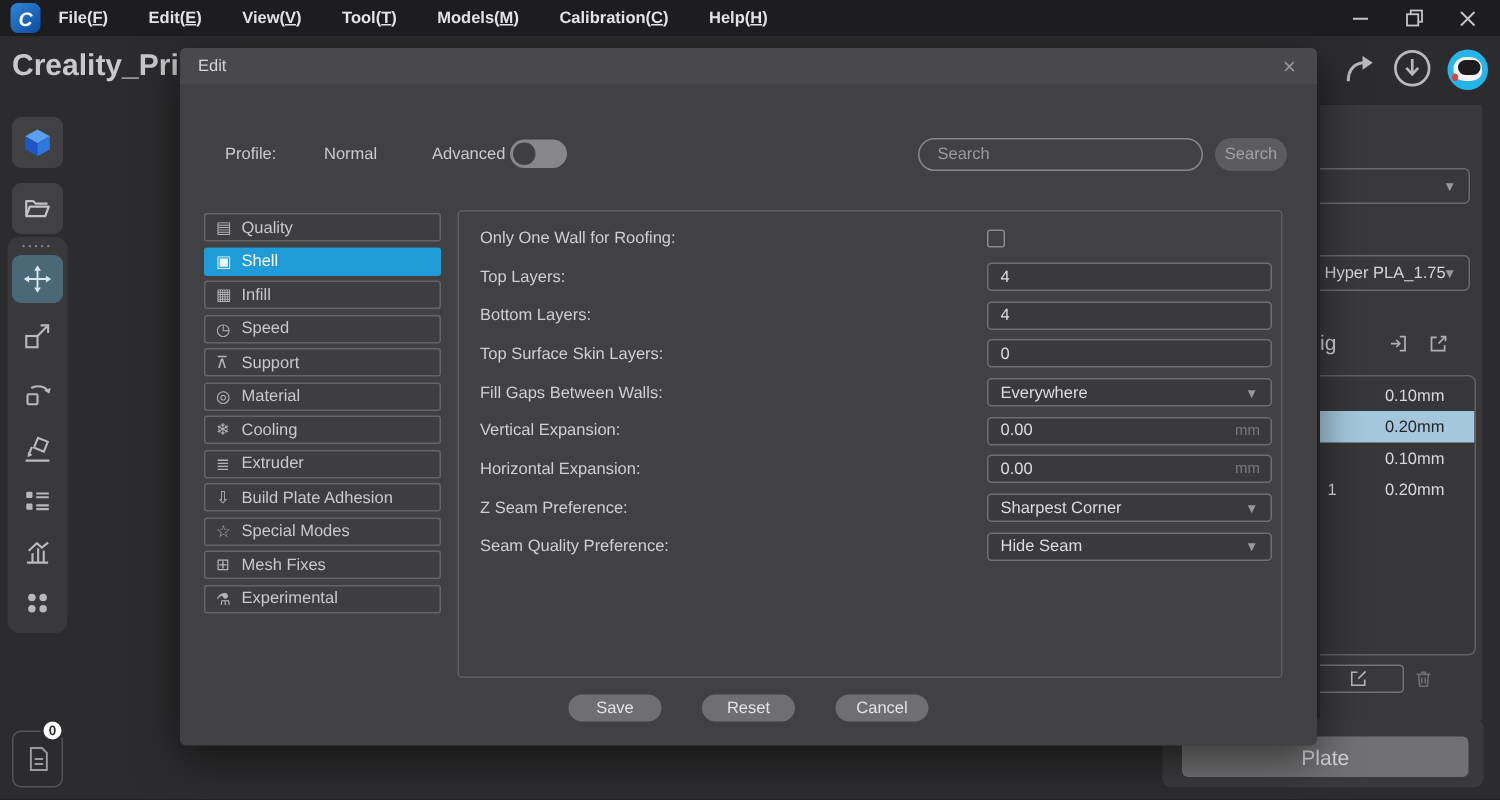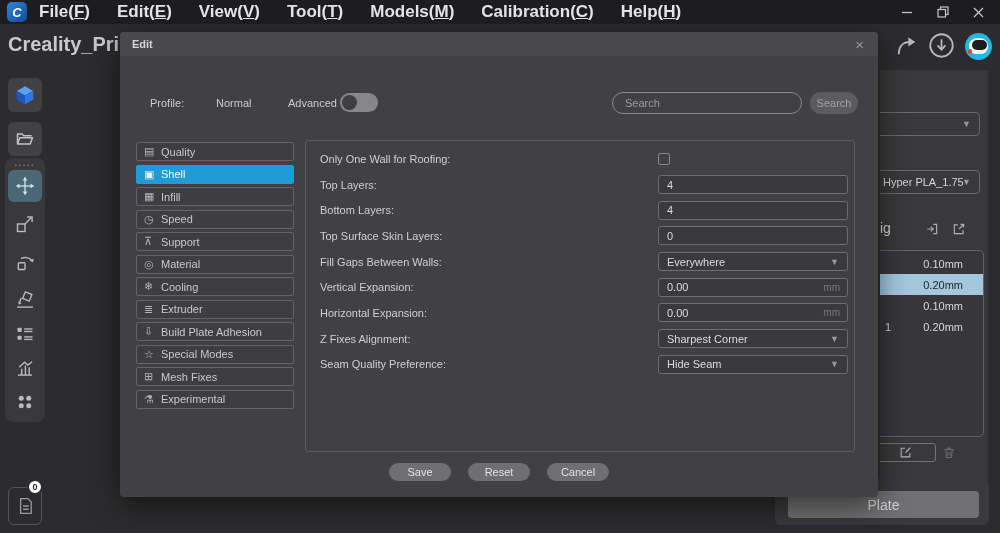--- a/index.html
+++ b/index.html
@@ -7,21 +7,21 @@
   .app {
     position:relative; width:1000px; height:533px; overflow:hidden;
     background:#2c2c2e; font-family:"Liberation Sans", sans-serif; color:#d0d0d0;
   }
   
   .menubar { position:absolute; left:0; top:0; width:1000px; height:24px;
     background:#1d1d1f; display:flex; align-items:center; z-index:60; }
   .logo { width:20px; height:20px; margin:0 12px 0 7px; border-radius:5px;
     background:linear-gradient(140deg,#2f86d8,#0d4a9e); color:#fff; font-weight:bold;
     font-size:13px; display:flex; align-items:center; justify-content:center; font-style:italic; }
-  .menu-item { font-size:17px; font-weight:bold; color:#e3e3e5; margin-right:27px; cursor:default; }
+  .menu-item { font-size:11px; font-weight:bold; color:#e3e3e5; margin-right:27px; cursor:default; }
   .menu-item u { text-decoration:underline; }
   .win-controls { margin-left:auto; display:flex; align-items:center; gap:24px; padding-right:16px; }
   .win-btn { color:#c6c6c8; font-size:12px; line-height:1; display:flex; align-items:center; }
   
   .app-title { position:absolute; left:8px; top:33px; width:112px; overflow:hidden;
     white-space:nowrap; font-size:20px; font-weight:bold; color:#c9c9cb; z-index:10; }
   
   .share-btn { position:absolute; left:896px; top:36px; z-index:10; }
   .download-btn { position:absolute; left:928px; top:32px; z-index:10; }
   .avatar { position:absolute; left:965px; top:33px; width:27px; height:27px; border-radius:50%;
@@ -74,21 +74,21 @@
   .slice-panel { position:absolute; left:775px; top:479px; width:214px; height:46px;
     background:#3a3a3c; border-radius:6px; z-index:4; }
   .slice-btn { position:absolute; left:788px; top:491px; width:191px; height:27px;
     background:#717173; border-radius:4px; display:flex; align-items:center; justify-content:center;
     font-size:14px; color:#d6d6d8; z-index:5; }
   
   .dialog { position:absolute; left:120px; top:32px; width:758px; height:465px;
     background:#414143; border-radius:4px; box-shadow:0 8px 30px rgba(0,0,0,.55); z-index:50; }
   .dlg-header { position:absolute; left:0; top:0; width:100%; height:24px; background:#49494b;
     border-radius:4px 4px 0 0; display:flex; align-items:center; }
-  .dlg-title { font-size:11px; font-weight:bold; color:#d5d5d7; padding-left:12px;text-align:right; }
+  .dlg-title { font-size:11px; font-weight:normal; color:#d5d5d7; padding-left:12px;text-align:right; }
   .dlg-close { margin-left:auto; padding-right:14px; color:#96969a; font-size:15px; line-height:1; }
   .dlg-profile-label { position:absolute; left:30px; top:65px; font-size:11px; color:#cbcbcd; }
   .dlg-profile-value { position:absolute; left:76px; top:65px; font-size:11px; color:#cbcbcd;margin-left:20px; }
   .dlg-adv-label { position:absolute; left:168px; top:65px; font-size:11px; color:#cbcbcd; }
   .toggle { position:absolute; left:220px; top:61px; width:38px; height:19px; border-radius:10px;
     background:#87878b; }
   .toggle .knob { position:absolute; left:2px; top:2px; width:15px; height:15px; border-radius:50%;
     background:#3f3f42; }
   .dlg-search { position:absolute; left:492px; top:60px; width:190px; height:22px;
     border:1px solid #87878b; border-radius:11px; background:transparent; color:#d8d8da;
@@ -116,21 +116,21 @@
     font-family:"Liberation Sans", sans-serif; outline:none; }
   .ctl-unit { position:absolute; right:8px; font-size:10px; color:#7a7a7d; }
   .ctl-select { width:224px; height:19px; background:#3a3a3c; border:1px solid #6e6e70;
     border-radius:3px; color:#dcdcde; font-size:11px; padding:0 8px; display:flex;
     align-items:center; justify-content:space-between; }
   .ctl-select .arrow { color:#98989a; font-size:9px; }
   .ctl-checkbox { width:12px; height:12px; border:1px solid #8a8a8e; border-radius:2px;
     background:transparent; }
   
   .dlg-footer { position:absolute; left:0; top:431px; width:100%; display:flex;
-    justify-content:center; gap:17px; }
+    justify-content:center; gap:27px; }
   .dlg-btn { width:62px; height:18px; border-radius:9px; background:#6f6f72; color:#e3e3e5;
     font-size:11px; display:flex; align-items:center; justify-content:center; }
   svg { display:block; }
 </style>
 </head>
 <body>
 
 <div class="app">
 
   <div class="menubar">
@@ -439,21 +439,21 @@
           </div>
         </div>
         <div class="set-row">
           <span class="set-label">Horizontal Expansion:</span>
           <div class="set-ctl">
             <input class="ctl-input" value="0.00" style="">
             <span class="ctl-unit">mm</span>
           </div>
         </div>
         <div class="set-row">
-          <span class="set-label">Z Fixes Alignment:</span>
+          <span class="set-label">Z Seam Preference:</span>
           <div class="set-ctl">
             <div class="ctl-select">
               <span>Sharpest Corner</span>
               <span class="arrow">▼</span>
             </div>
           </div>
         </div>
         <div class="set-row">
           <span class="set-label">Seam Quality Preference:</span>
           <div class="set-ctl">

